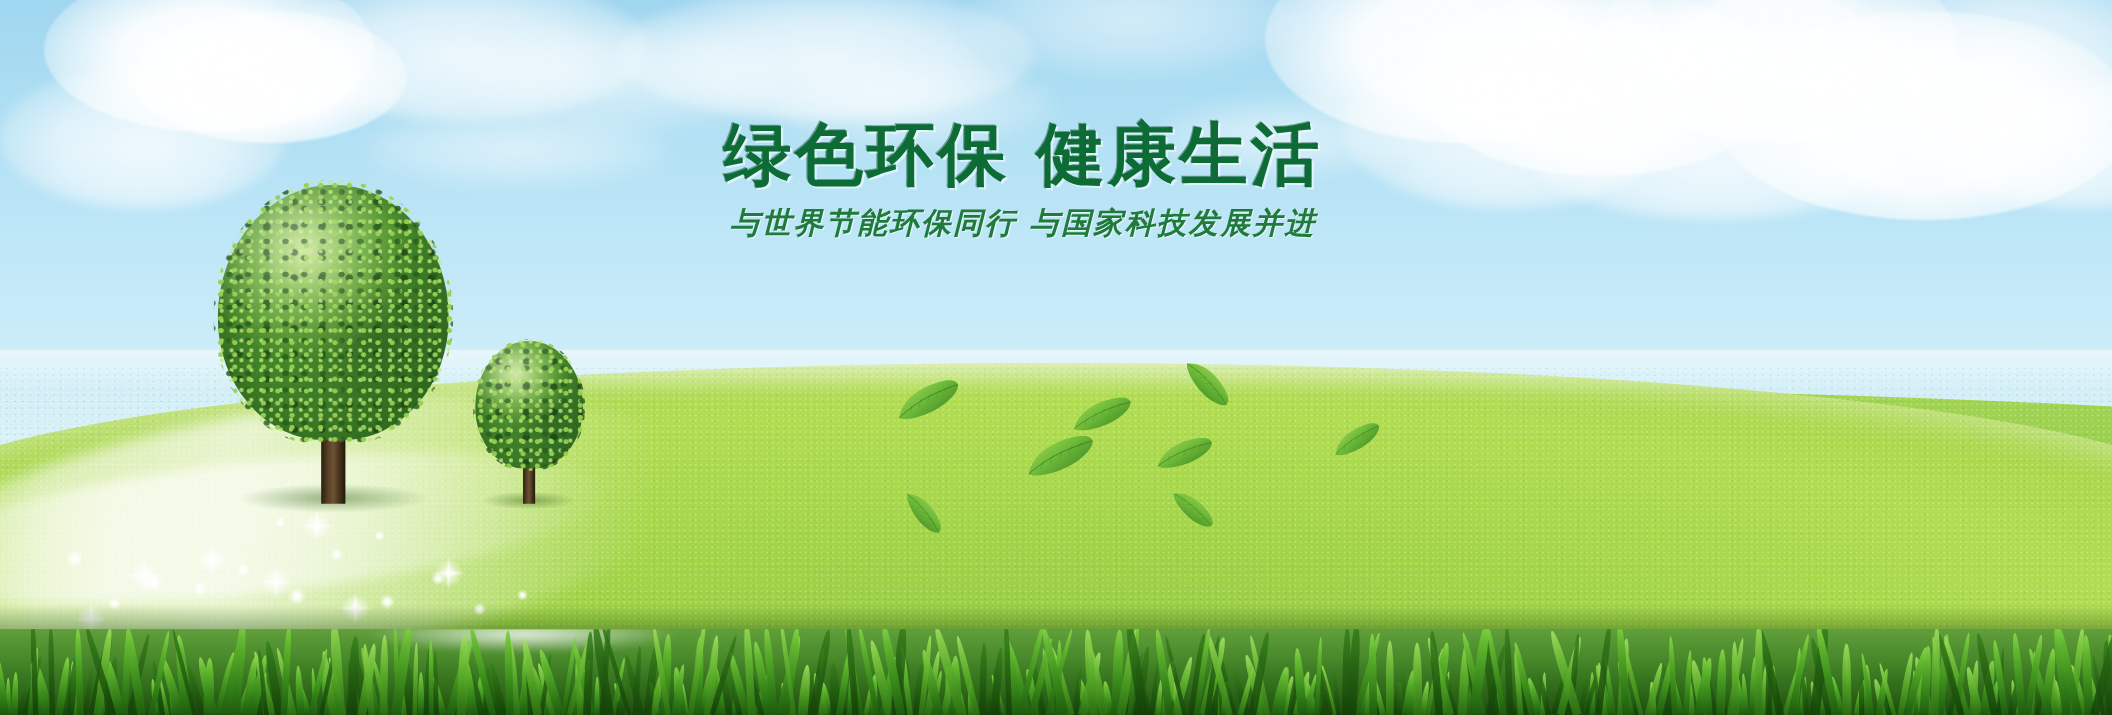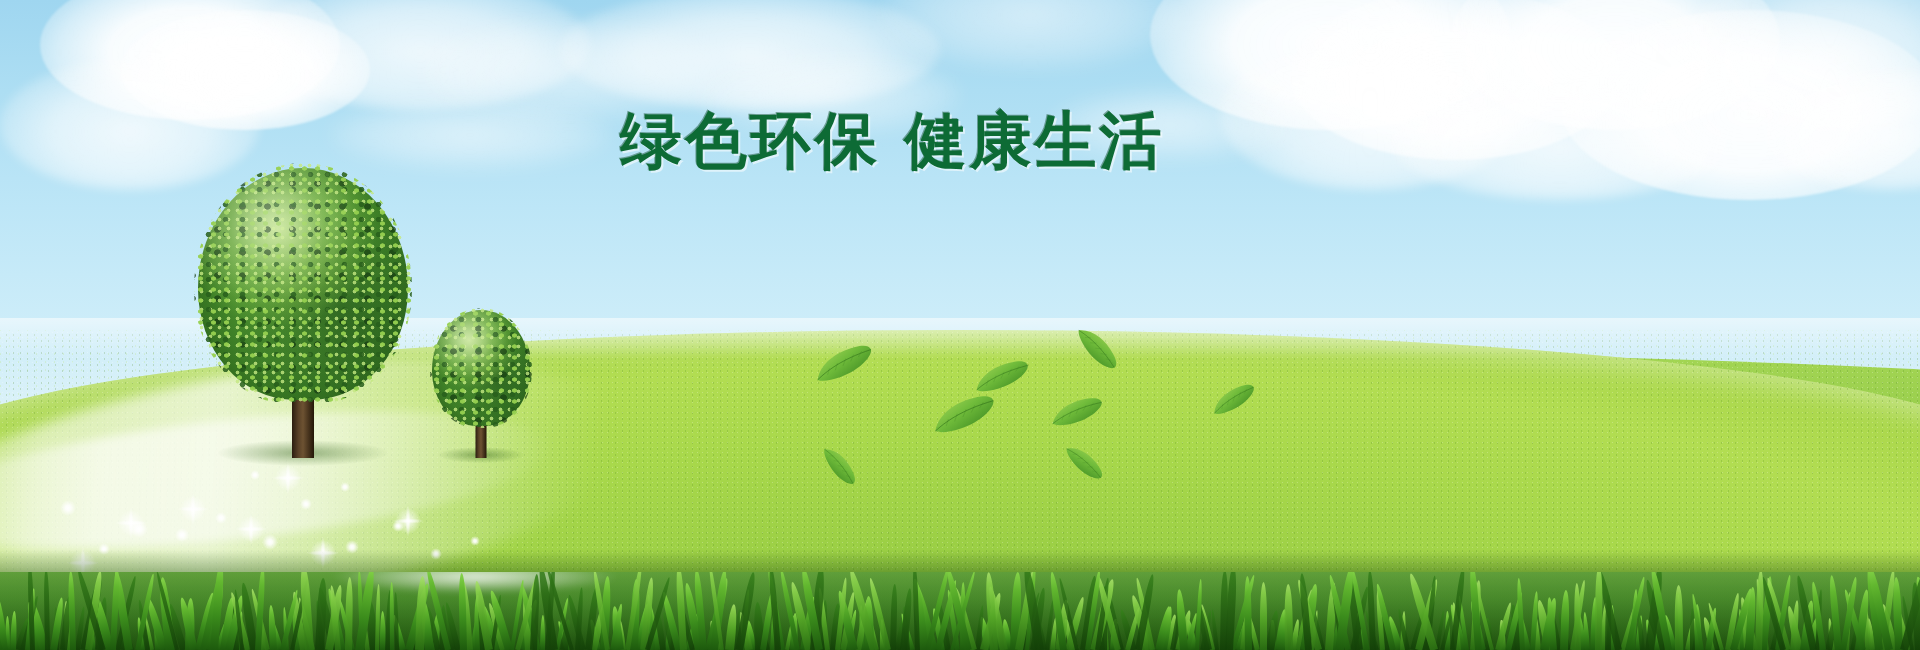--- a/index.html
+++ b/index.html
@@ -219,21 +219,21 @@
   }
 
   
   .leaf { position:absolute; }
 
   
   .copy {
     position:absolute;
     left:620px; top:108px;
     width:620px;
-    text-align:left;
+    text-align:center;
   }
   .headline {
     font-family:"DejaVu Sans", sans-serif;
     font-size:62px;
     font-weight:bold;
     letter-spacing:3px;
     color:#0d6b35;
     line-height:1.08;
     white-space:nowrap;
     text-shadow:
@@ -815,15 +815,16 @@
       <div class="blade" style="left: 1895px; height: 72.5177px; width: 7.90224px; transform: rotate(-2.28445deg); z-index: 73;"></div>
       <div class="blade dark" style="left: 1900px; height: 83.6831px; width: 8.05202px; transform: rotate(14.9295deg); z-index: 84;"></div>
       <div class="blade light" style="left: 1905px; height: 45.2024px; width: 6.02073px; transform: rotate(-13.7495deg); z-index: 45;"></div>
       <div class="blade dark" style="left: 1910px; height: 55.1744px; width: 4.33923px; transform: rotate(-9.40801deg); z-index: 55;"></div>
       <div class="blade dark" style="left: 1915px; height: 67.7719px; width: 8.68654px; transform: rotate(-3.94714deg); z-index: 68;"></div>
       <div class="blade" style="left: 1930px; height: 75.4903px; width: 8.58031px; transform: rotate(-12.7497deg); z-index: 75;"></div>
     </div>
 
   <div class="copy">
     <div class="headline">绿色环保  健康生活</div>
+    <div class="tagline">与世界节能环保同行  与国家科技发展并进</div>
   </div>
 
 </div>
 
 </body></html>

